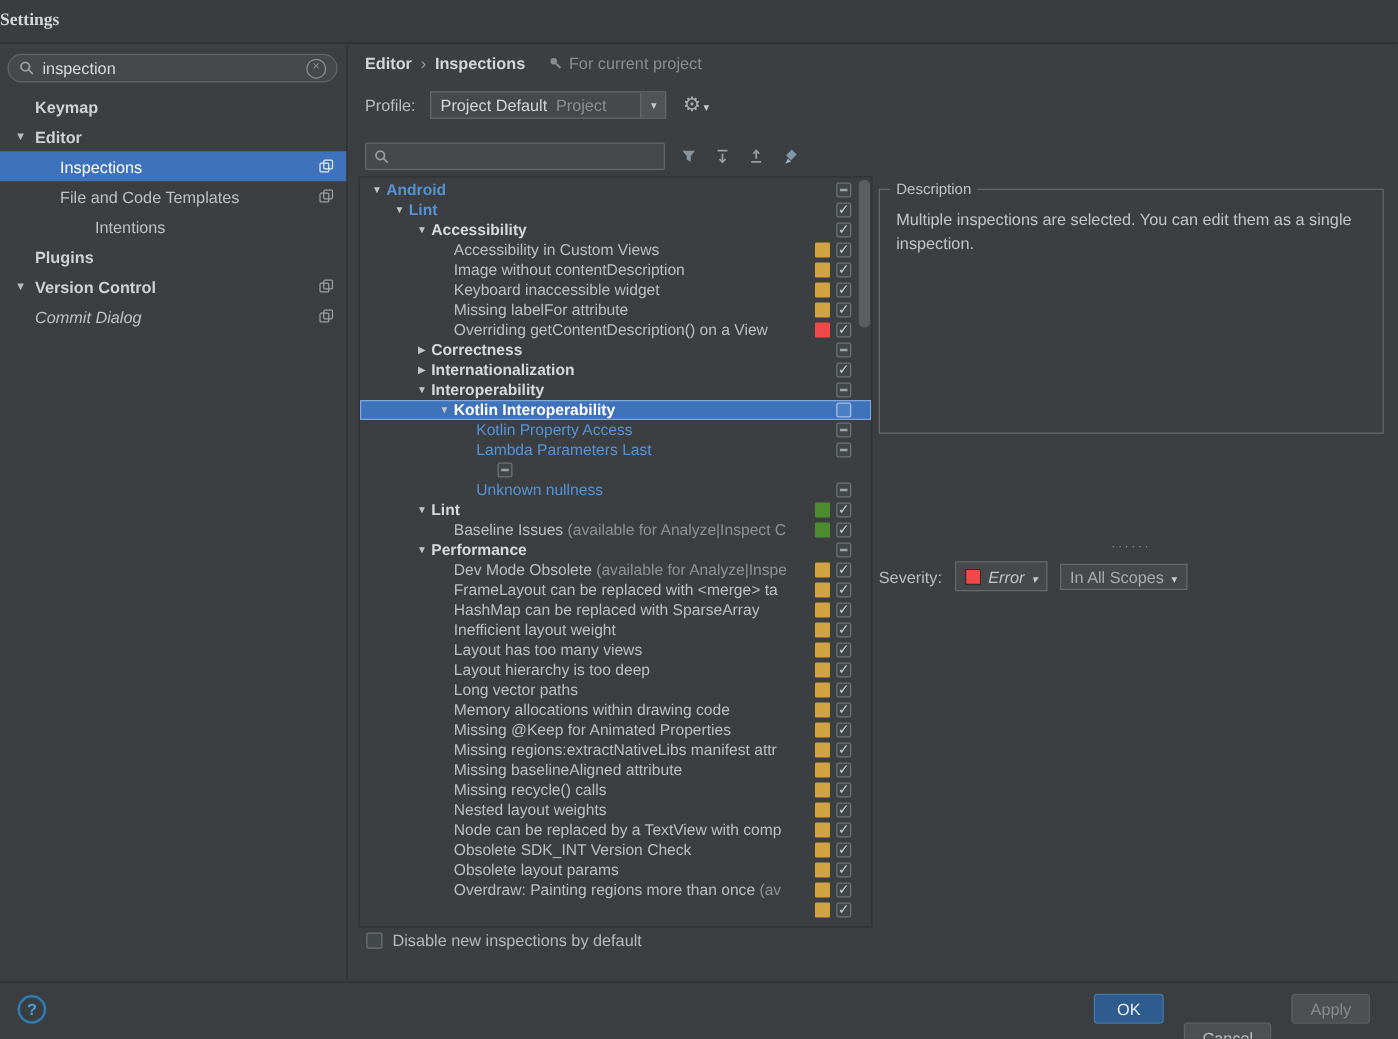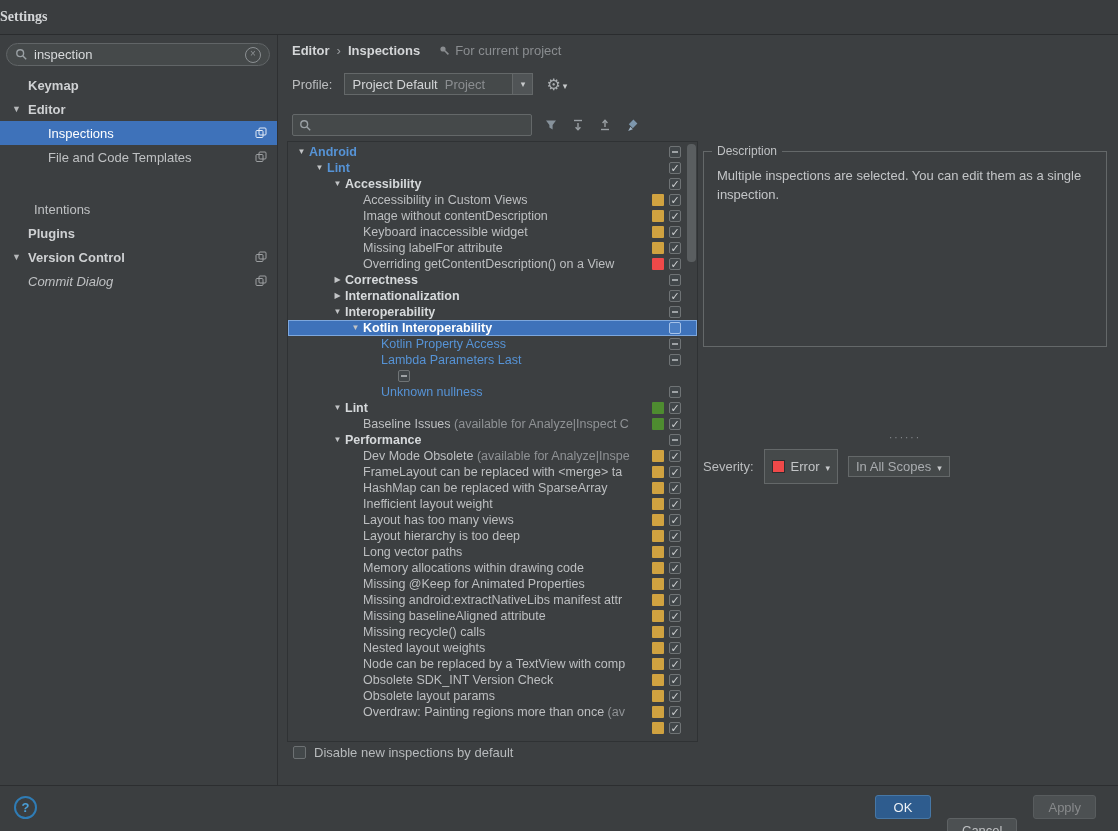--- a/index.html
+++ b/index.html
@@ -77,21 +77,21 @@
   
   .desc{position:absolute;left:424px;top:116px;width:404px;height:196px;border:1px solid #646869;
     box-sizing:border-box;}
   .desc-legend{position:absolute;top:-8px;left:8px;background:#3c3f41;padding:0 5px;font-size:12px;
     color:#bfc1c3;}
   .desc-text{padding:15px 13px;color:#c3c5c7;line-height:1.45;}
   .grip{position:absolute;left:424px;top:397px;width:404px;text-align:center;color:#8a8d90;
     font-size:10px;letter-spacing:2px;}
   .grip::before{content:"······";}
   .sev-row{position:absolute;left:424px;top:414px;display:flex;align-items:center;gap:10px;}
-  .sev-combo{height:35px;padding:0 7px;gap:6px;color:#c3c5c7;}
+  .sev-combo{height:24px;padding:0 7px;gap:6px;color:#c3c5c7;font-style:italic;}
   .sev-combo .swatch{width:11px;height:11px;border:1px solid #2c2e30;flex:none;}
   .scope-combo{height:21px;padding:0 7px;gap:6px;color:#a9acaf;}
   
   .disable-row{position:absolute;left:14px;top:710px;display:flex;align-items:center;gap:8px;
     color:#b7babc;}
   .disable-cb{width:13px;height:13px;background:#43484a;border:1px solid #6d7173;border-radius:2px;
     box-sizing:border-box;}
   
   .footer{position:absolute;left:0;right:0;bottom:0;height:45px;background:#3b3e40;
     border-top:1px solid #2c2e30;}
@@ -136,21 +136,21 @@
             <rect x="4" y="1" width="7" height="7" rx="1" fill="none" stroke="#9da0a2"></rect>
           </svg></span>
       </div>
       <div class="side-item" style="padding-left: 48px;">
         <span class="slbl">File and Code Templates</span>
         <span class="badge"><svg width="12" height="12" viewBox="0 0 12 12">
             <rect x="1" y="3.5" width="7" height="7" rx="1" fill="none" stroke="#9da0a2"></rect>
             <rect x="4" y="1" width="7" height="7" rx="1" fill="none" stroke="#9da0a2"></rect>
           </svg></span>
       </div>
-      <div class="side-item" style="padding-left: 34px; margin-top: 28px;">
+      <div class="side-item" style="padding-left: 76px;">
         <span class="slbl">Intentions</span>
       </div>
       <div class="side-item bold" style="padding-left: 28px;">
         <span class="slbl">Plugins</span>
       </div>
       <div class="side-item bold" style="padding-left: 28px;">
         <span class="arrow">▼</span>
         <span class="slbl">Version Control</span>
         <span class="badge"><svg width="12" height="12" viewBox="0 0 12 12">
             <rect x="1" y="3.5" width="7" height="7" rx="1" fill="none" stroke="#9da0a2"></rect>
@@ -396,21 +396,21 @@
           <span class="cb check"></span>
         </div>
         <div class="tree-row">
           <span class="aslot" style="margin-left: 60px;"></span>
           <span class="lbl ">Missing @Keep for Animated Properties</span>
           <span class="sev" style="background: rgb(208, 162, 64);"></span>
           <span class="cb check"></span>
         </div>
         <div class="tree-row">
           <span class="aslot" style="margin-left: 60px;"></span>
-          <span class="lbl ">Missing android:extractNativeLibs manifest attr</span>
+          <span class="lbl ">Missing regions:extractNativeLibs manifest attr</span>
           <span class="sev" style="background: rgb(208, 162, 64);"></span>
           <span class="cb check"></span>
         </div>
         <div class="tree-row">
           <span class="aslot" style="margin-left: 60px;"></span>
           <span class="lbl ">Missing baselineAligned attribute</span>
           <span class="sev" style="background: rgb(208, 162, 64);"></span>
           <span class="cb check"></span>
         </div>
         <div class="tree-row">

